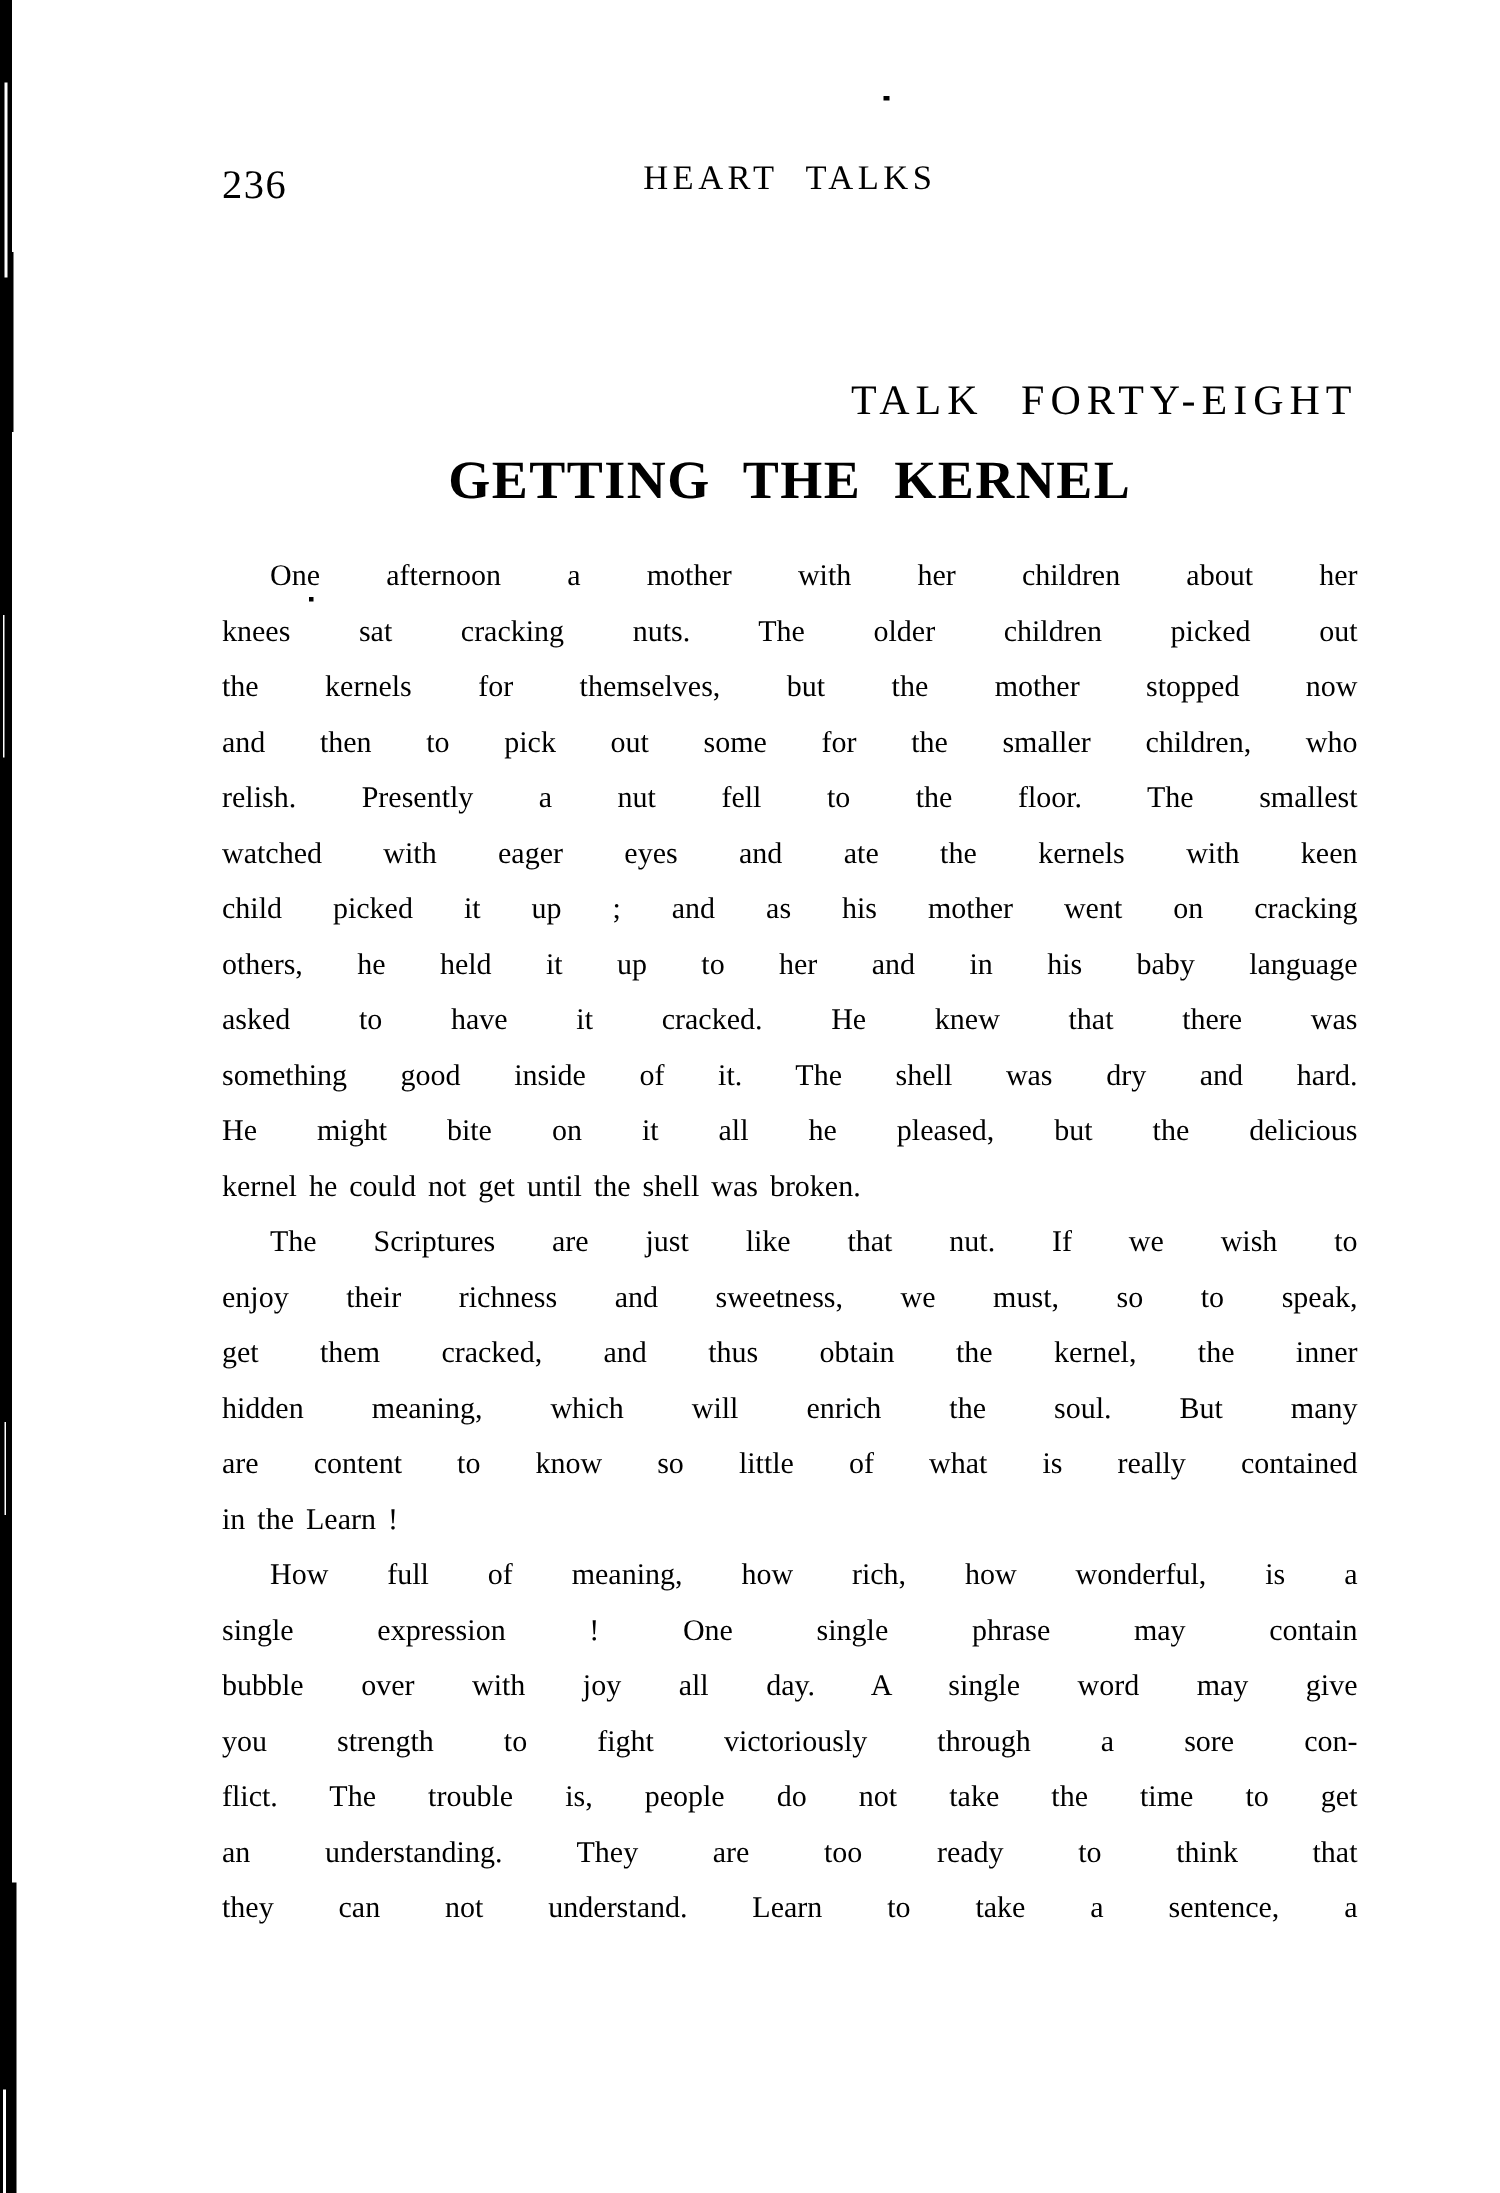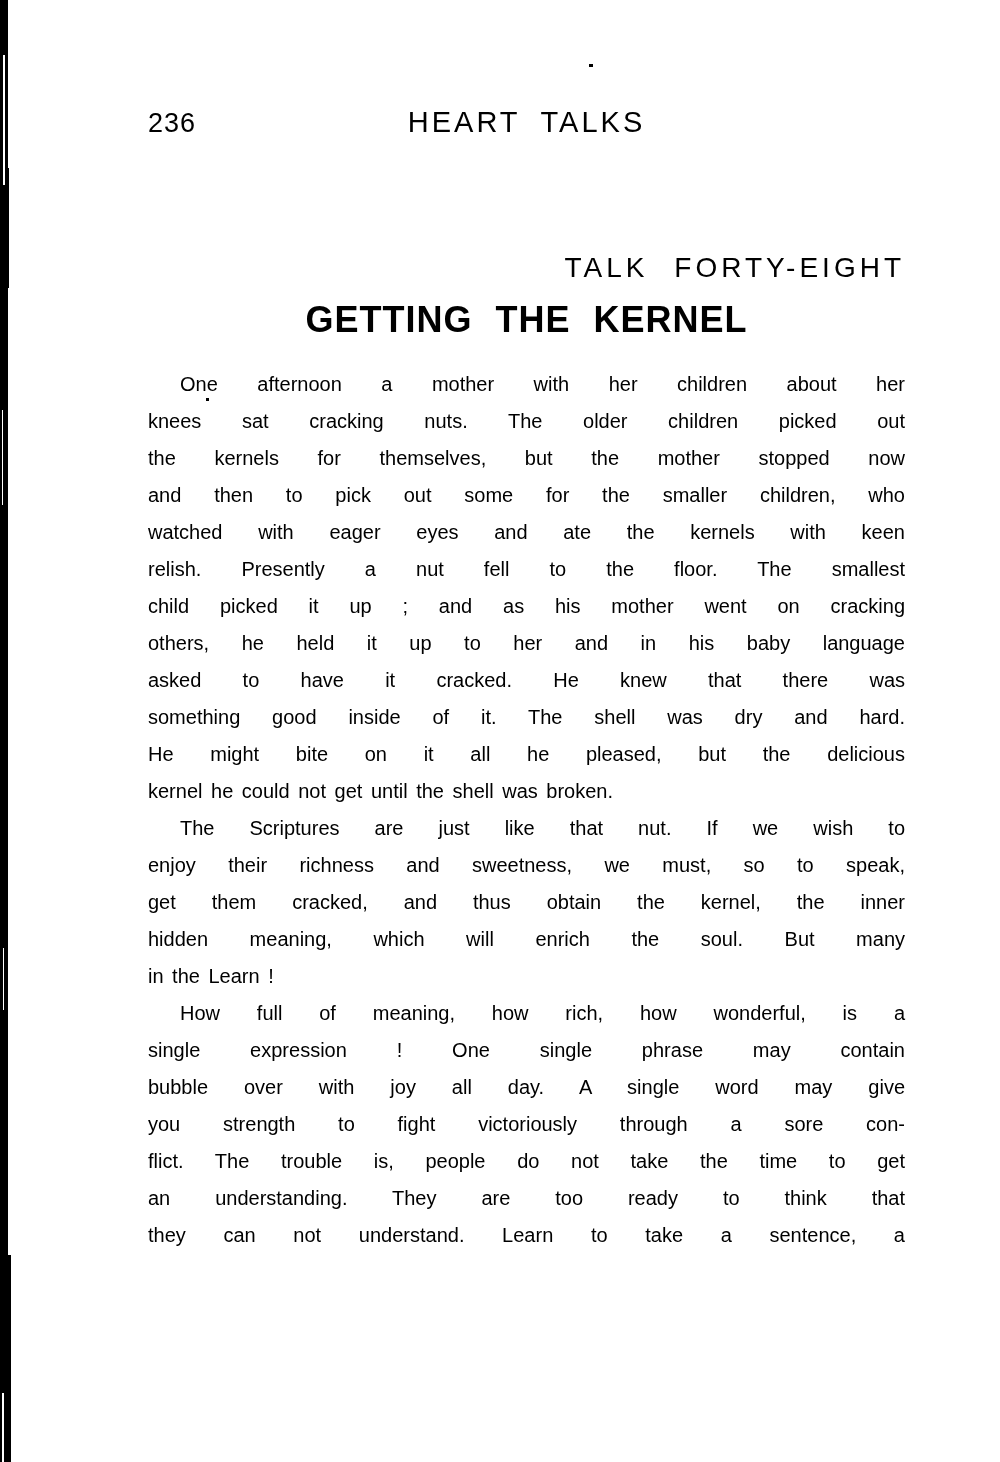--- a/index.html
+++ b/index.html
@@ -2,21 +2,21 @@
 <html><head>
 <meta charset="utf-8">
 <style>
   html, body { margin: 0; padding: 0; background: #ffffff; }
   .page {
     position: relative;
     width: 1000px;
     height: 1462px;
     background: #ffffff;
     color: #000000;
-    font-family: Liberation Sans, sans-serif;
+    font-family: Liberation Serif, serif;
     overflow: hidden;
   }
   
   .edge-band { position: absolute; left: 0; top: 0; width: 8px; height: 1462px; background: #000; }
   .edge-widen-bottom { position: absolute; left: 8px; top: 1255px; width: 3px; height: 207px; background: #000; }
   .edge-widen-mid { position: absolute; left: 8px; top: 168px; width: 1px; height: 120px; background: #000; }
   .edge-streak { position: absolute; background: #fff; }
   .streak-1 { left: 3px; top: 55px;   width: 2px; height: 130px; }
   .streak-2 { left: 2px; top: 410px;  width: 1px; height: 95px; }
   .streak-3 { left: 3px; top: 948px;  width: 1px; height: 62px; }
@@ -24,21 +24,21 @@
   .speck { position: absolute; background: #000; }
   .speck-1 { left: 589px; top: 64px;  width: 4px; height: 3px; }
   .speck-2 { left: 206px; top: 398px; width: 3px; height: 3px; }
 
   .page-number {
     position: absolute; left: 148px; top: 108px;
     font-size: 27px; letter-spacing: 1px;
   }
   .running-head {
     position: absolute; left: 148px; top: 106px; width: 757px;
-    text-align: center; font-size: 29px;
+    text-align: center; font-size: 23px;
     letter-spacing: 3px; word-spacing: 10px;
   }
   .talk-title {
     position: absolute; left: 148px; top: 252px; width: 757px;
     text-align: right; font-size: 28px;
     letter-spacing: 4px; word-spacing: 14px;
   }
   .chapter-title {
     position: absolute; left: 148px; top: 299px; width: 757px;
     text-align: center; font-size: 36px; font-weight: bold;
@@ -76,32 +76,33 @@
   <div class="running-head">HEART TALKS</div>
 
   <div class="talk-title">TALK FORTY-EIGHT</div>
   <div class="chapter-title">GETTING THE KERNEL</div>
 
   <div class="body-text">
     <div class="ln indent">One afternoon a mother with her children about her</div>
     <div class="ln">knees sat cracking nuts.  The older children picked out</div>
     <div class="ln">the kernels for themselves, but the mother stopped now</div>
     <div class="ln">and then to pick out some for the smaller children, who</div>
+    <div class="ln">relish.  Presently a nut fell to the floor.  The smallest</div>
     <div class="ln">watched with eager eyes and ate the kernels with keen</div>
-    <div class="ln">relish.  Presently a nut fell to the floor.  The smallest</div>
     <div class="ln">child picked it up ; and as his mother went on cracking</div>
     <div class="ln">others, he held it up to her and in his baby language</div>
     <div class="ln">asked to have it cracked.  He knew that there was</div>
     <div class="ln">something good inside of it.  The shell was dry and hard.</div>
     <div class="ln">He might bite on it all he pleased, but the delicious</div>
     <div class="ln rag">kernel he could not get until the shell was broken.</div>
     <div class="ln indent">The Scriptures are just like that nut.  If we wish to</div>
     <div class="ln">enjoy their richness and sweetness, we must, so to speak,</div>
     <div class="ln">get them cracked, and thus obtain the kernel, the inner</div>
     <div class="ln">hidden meaning, which will enrich the soul.  But many</div>
+    <div class="ln">are content to know so little of what is really contained</div>
     <div class="ln rag">in the Learn !</div>
     <div class="ln indent">How full of meaning, how rich, how wonderful, is a</div>
     <div class="ln">single expression !  One single phrase may contain</div>
     <div class="ln">bubble over with joy all day.  A single word may give</div>
     <div class="ln">you strength to fight victoriously through a sore con-</div>
     <div class="ln">flict.  The trouble is, people do not take the time to get</div>
     <div class="ln">an understanding.  They are too ready to think that</div>
     <div class="ln">they can not understand.  Learn to take a sentence, a</div>
   </div>
 

